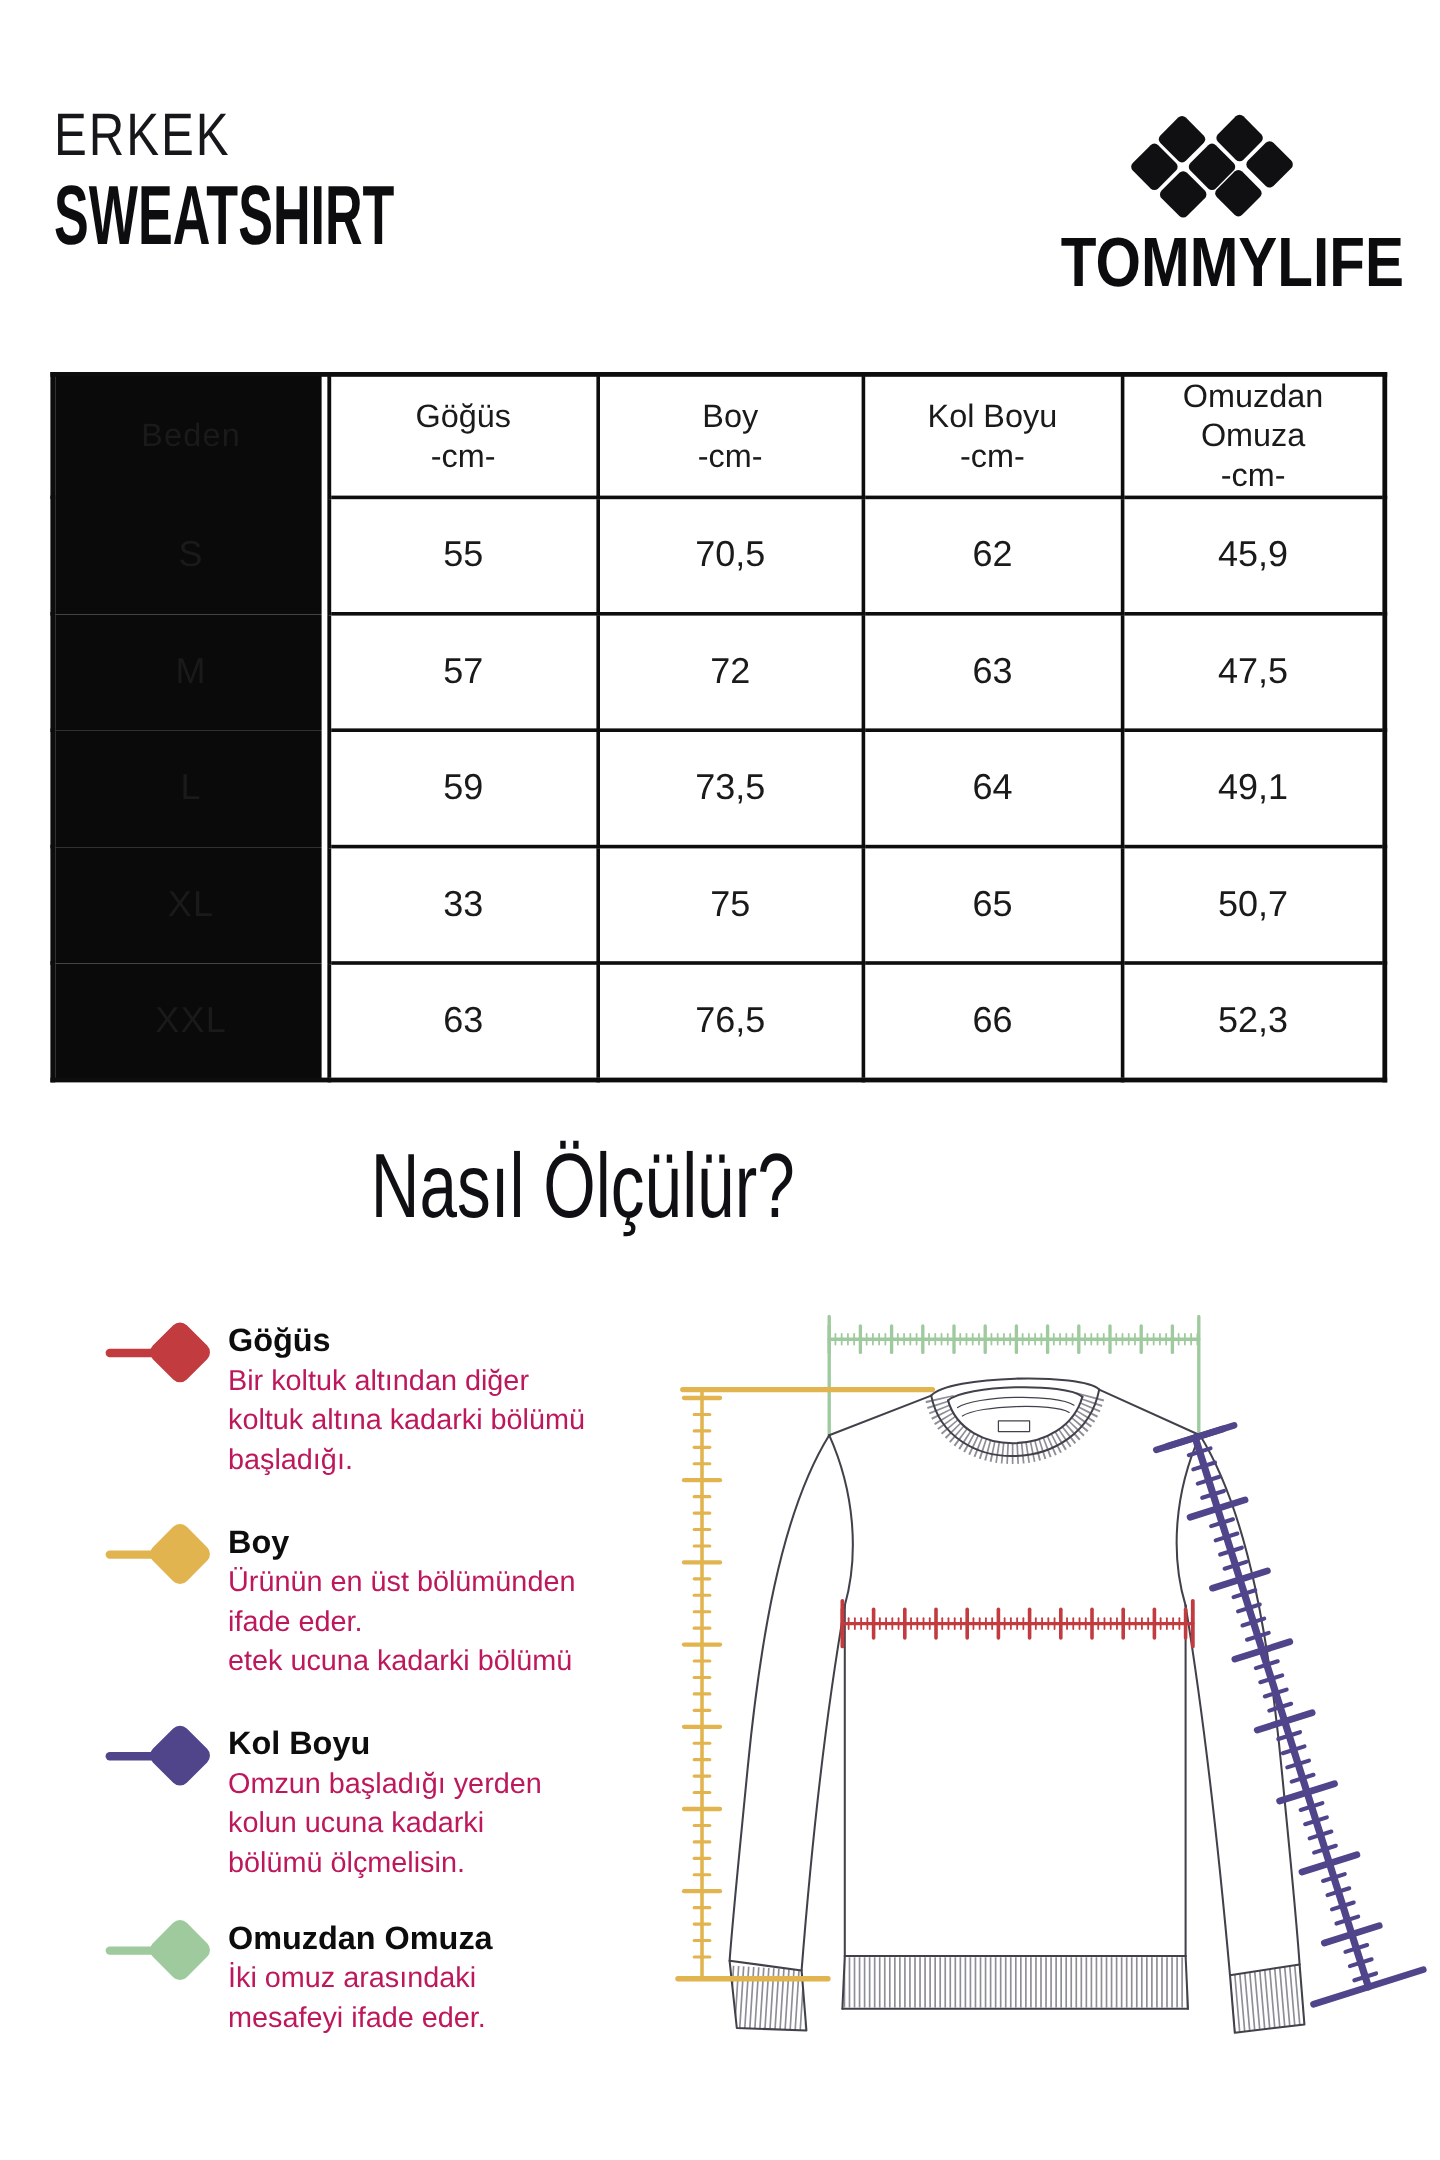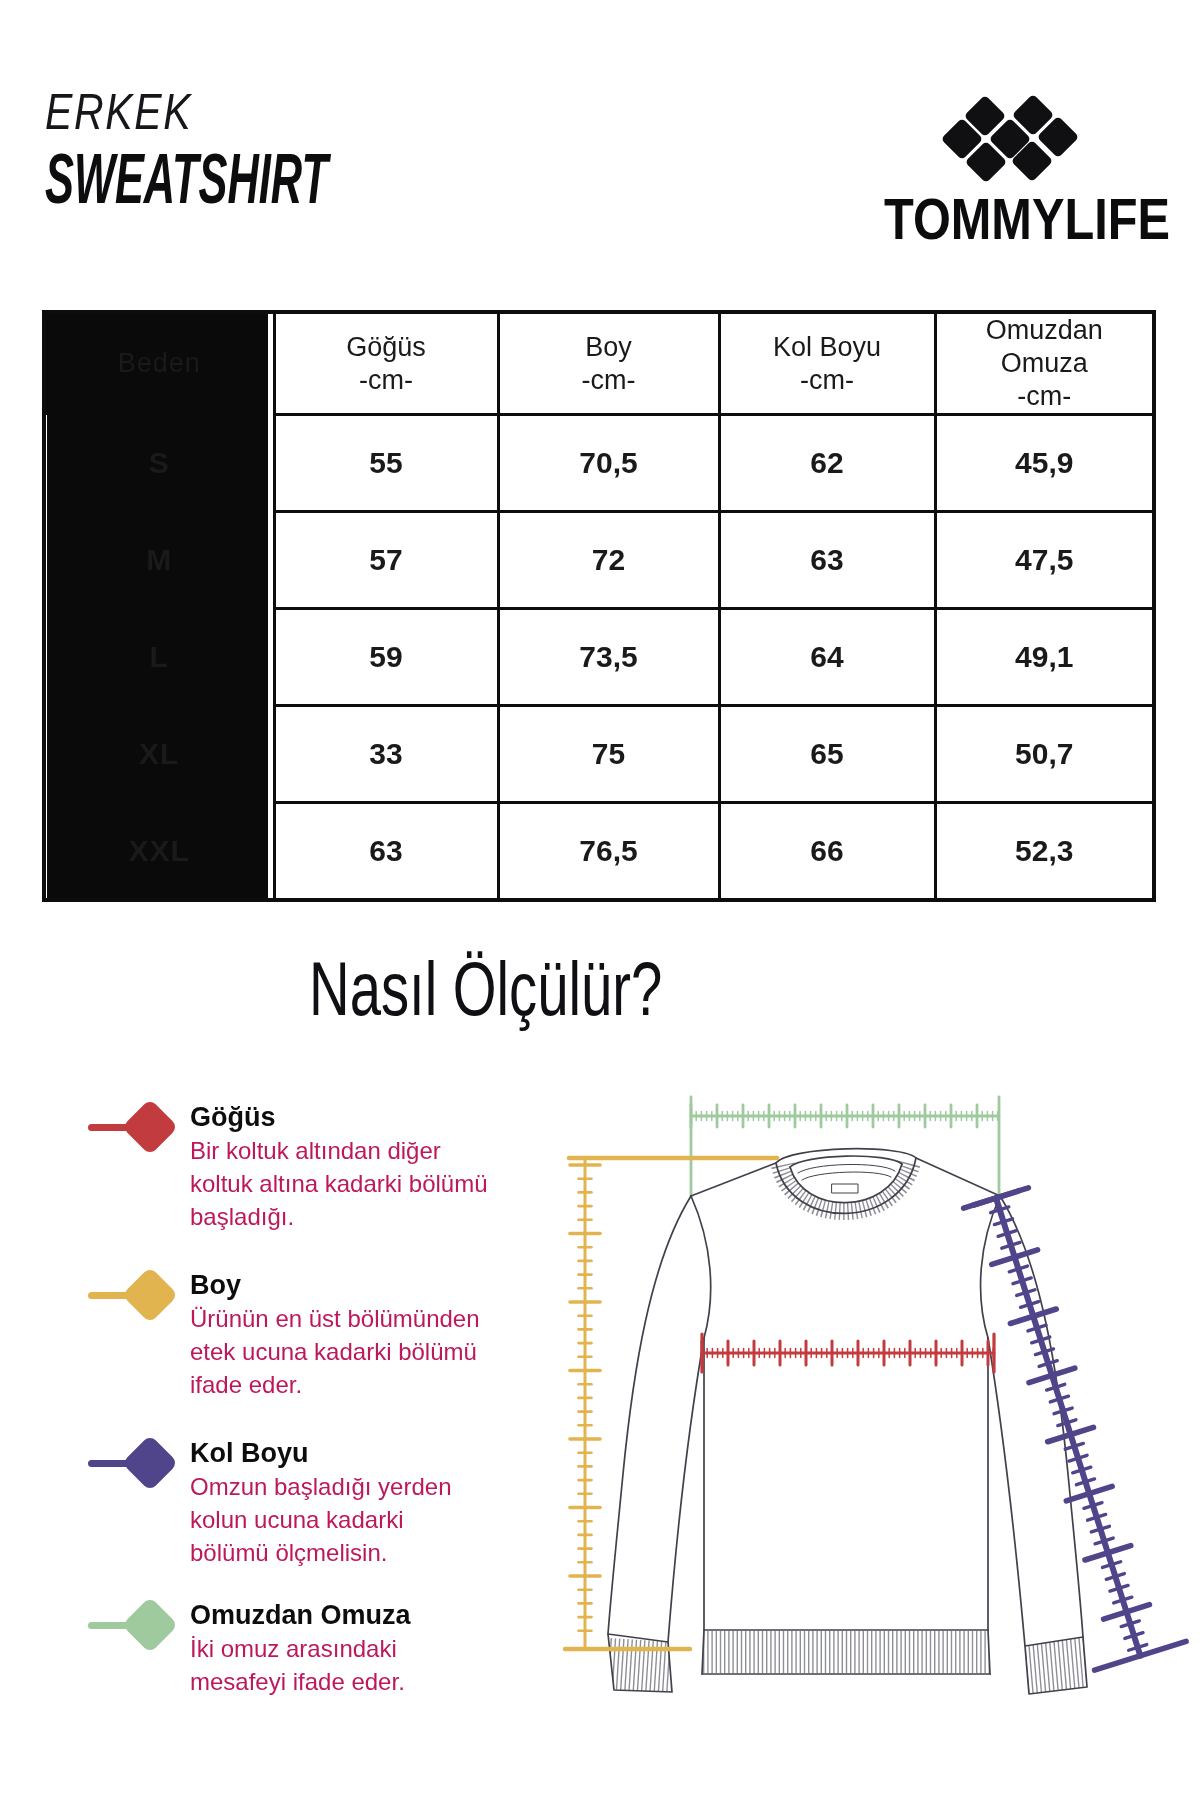--- a/index.html
+++ b/index.html
@@ -1,34 +1,34 @@
 <!DOCTYPE html>
 <html><head>
 <meta charset="utf-8">
 <style>
   html,body{margin:0;padding:0;background:#ffffff;}
   .page{position:relative;width:1200px;height:1800px;background:#fff;overflow:hidden;
         font-family:"Liberation Sans",sans-serif;color:#111;}
 
   
-  .title-block{position:absolute;left:45px;top:86px;font-style:italic;}
+  .title-block{position:absolute;left:45px;top:86px;}
   .title-line1{font-size:50px;font-weight:400;letter-spacing:2px;color:#17171b;
                transform:scaleX(.82);transform-origin:left top;line-height:52px;}
   .title-line2{font-size:70px;font-weight:700;letter-spacing:0px;color:#0d0d0f;
                transform:scaleX(.62);transform-origin:left top;line-height:70px;margin-top:6px;}
   .brand-block{position:absolute;left:860px;top:90px;width:300px;text-align:left;}
   .brand-logo{display:block;margin:0 auto;}
   .brand-name{font-size:58px;font-weight:700;color:#0c0c0e;white-space:nowrap;
               transform:scaleX(.84);transform-origin:center top;line-height:54px;margin-top:2px;}
 
   
   table.size-table{position:absolute;left:42px;top:310px;width:1110px;height:577px;
      border-collapse:collapse;table-layout:fixed;border:4px solid #0d0d0d;}
   table.size-table td,table.size-table th{border:3px solid #0d0d0d;text-align:center;vertical-align:middle;
-     font-weight:700;color:#1a1a1a;padding:0;}
+     font-weight:400;color:#1a1a1a;padding:0;}
   table.size-table th{font-size:27px;line-height:33px;font-weight:400;}
   table.size-table td{font-size:30px;}
   .col-size{width:230px;}.col-a{width:224px;}.col-b{width:221px;}.col-c{width:216px;}.col-d{width:219px;}
   tr.head-row{height:88px;}
   tr.data-row{height:97px;}
   .size-cell{color:#ffffff;font-size:30px;letter-spacing:1px;
      background:linear-gradient(to right,#0a0a0a calc(100% - 5px),#ffffff calc(100% - 5px));
      border-top-color:transparent !important;border-bottom-color:transparent !important;}
   .hline{display:block;}
 
@@ -181,22 +181,22 @@
 
   <div class="legend-item li-2">
     <div class="marker">
       <div class="marker-line" style="background: rgb(225, 180, 79);"></div>
       <div class="marker-diamond" style="background: rgb(225, 180, 79);"></div>
     </div>
     <div class="legend-text">
       <div class="legend-label">Boy</div>
       <div class="legend-desc">
         <div>Ürünün en üst bölümünden</div>
+        <div>ifade eder.</div>
         <div>etek ucuna kadarki bölümü</div>
-        <div>ifade eder.</div>
       </div>
     </div>
   </div>
 
   <div class="legend-item li-3">
     <div class="marker">
       <div class="marker-line" style="background: rgb(80, 69, 138);"></div>
       <div class="marker-diamond" style="background: rgb(80, 69, 138);"></div>
     </div>
     <div class="legend-text">

